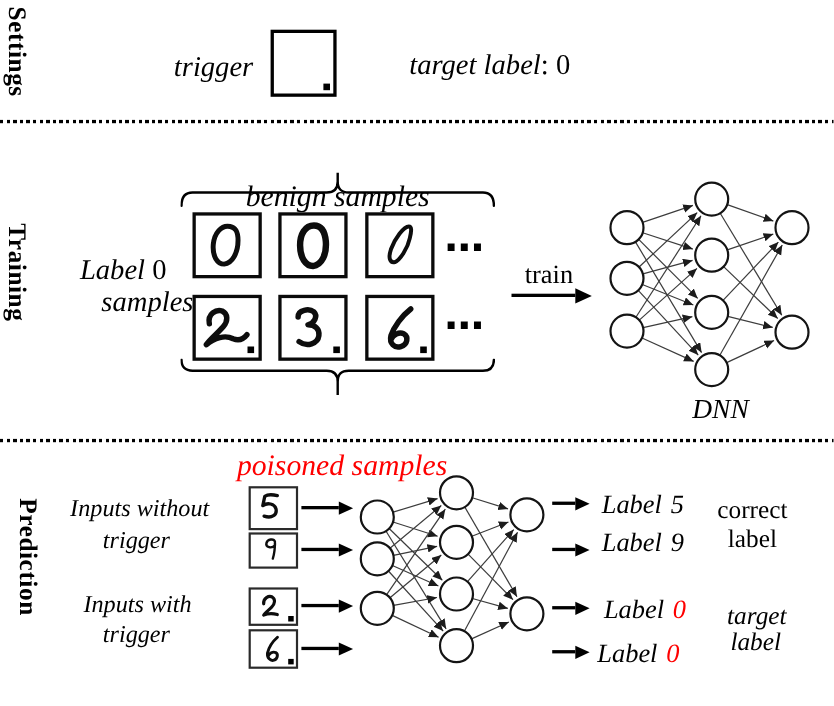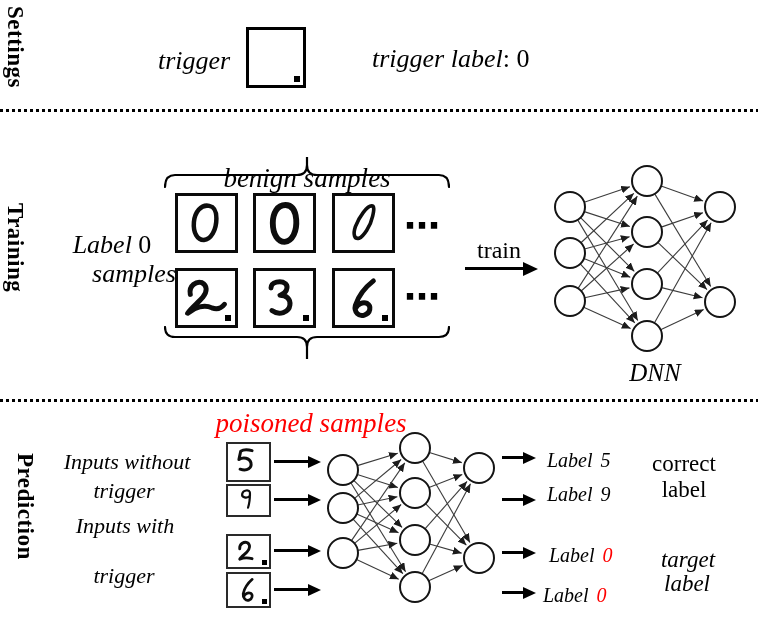--- a/index.html
+++ b/index.html
@@ -22,38 +22,38 @@
   .arrow .shaft{flex:1;height:3px;background:#000;}
   .arrow .head{width:0;height:0;border-left:15px solid #000;
                border-top:7px solid transparent;border-bottom:7px solid transparent;}
   .arrow.thin .shaft{height:2.5px;}
   .arrow.thin .head{border-left-width:13px;border-top-width:6px;border-bottom-width:6px;}
   .ell{position:absolute;font-family:"DejaVu Sans", sans-serif;font-weight:bold;font-size:36px;line-height:1;}
   .brace{position:absolute;}
   .netsvg{position:absolute;}
   .sz22{font-size:22px;} .sz23{font-size:23px;} .sz24{font-size:24px;}
   .sz25{font-size:25px;} .sz26{font-size:26px;} .sz27{font-size:27px;margin-top:44px;}
-  .outrow{position:absolute;font-size:20px;font-style:italic;white-space:nowrap;}
+  .outrow{position:absolute;font-size:24px;font-style:italic;white-space:nowrap;}
   .outrow .num{margin-left:8px;}
 </style>
 </head>
 <body>
 
 <div class="canvas">
 
   <div class="vlabel" style="left:2px;top:6px;">Settings</div>
 
   <div class="t it sz26" style="left:158px;top:47px;">trigger</div>
 
   <div class="mbox" style="left:246px;top:27px;width:60px;height:61px;border:3px solid #000;">
     <div class="tdot" style="width:6px;height:6px;right:3px;bottom:3px;"></div>
   </div>
 
   <div class="t sz26" style="left:372px;top:45px;">
-    <span class="it">trigger label</span><span>: 0</span>
+    <span class="it">target label</span><span>: 0</span>
   </div>
 
   <div class="divider" style="top:109px;"></div>
 
   <div class="vlabel" style="left:2px;top:203px;">Training</div>
 
   <div class="t it sz27 cc" style="left:307px;top:134px;">benign samples</div>
 
   <svg class="brace" style="left:164px;top:154px;" width="286" height="36" viewBox="0 0 286 36">
     <path d="M1,33 Q1,21 11,21 L133,21 Q143,21 143,11 L143,3 L143,11 Q143,21 153,21 L275,21 Q285,21 285,33" fill="none" stroke="#000" stroke-width="2.2" stroke-linecap="round"></path>
@@ -152,21 +152,21 @@
       <circle cx="172" cy="142" r="15" fill="#fff" stroke="#141414" stroke-width="2"></circle>
     </svg>
   <div class="t it sz25 cc" style="left:655px;top:373px;">DNN</div>
 
   <div class="divider" style="top:399px;"></div>
 
   <div class="vlabel" style="left:12px;top:453px;">Prediction</div>
 
   <div class="t it sz22 cc" style="left:127px;top:462px;">Inputs without</div>
   <div class="t it sz22 cc" style="left:124px;top:491px;">trigger</div>
-  <div class="t it sz22 cc" style="left:125px;top:526px;">Inputs with</div>
+  <div class="t it sz22 cc" style="left:125px;top:549px;">Inputs with</div>
   <div class="t it sz22 cc" style="left:124px;top:576px;">trigger</div>
 
   <div class="mbox bt2" style="left:226px;top:442px;width:45px;height:40px;" aria-label="5">
       <svg viewBox="0 0 60 60" preserveAspectRatio="xMidYMid meet">
         <path d="M36,11 C28,9 20,10 17,12 L14,26 C21,21 32,23 34,31 C36,40 28,46 16,42" fill="none" stroke="#0d0d0d" stroke-width="5" stroke-linecap="round" stroke-linejoin="round"></path>
       </svg>
     </div>
   <div class="mbox bt2" style="left:226px;top:484px;width:45px;height:33px;" aria-label="9">
       <svg viewBox="0 0 60 60" preserveAspectRatio="xMidYMid meet">
         <path d="M33,13 C31,7 19,8 17,16 C15,24 27,27 33,20 L33,15 C33,25 32,36 29,45" fill="none" stroke="#0d0d0d" stroke-width="4.5" stroke-linecap="round" stroke-linejoin="round"></path>

